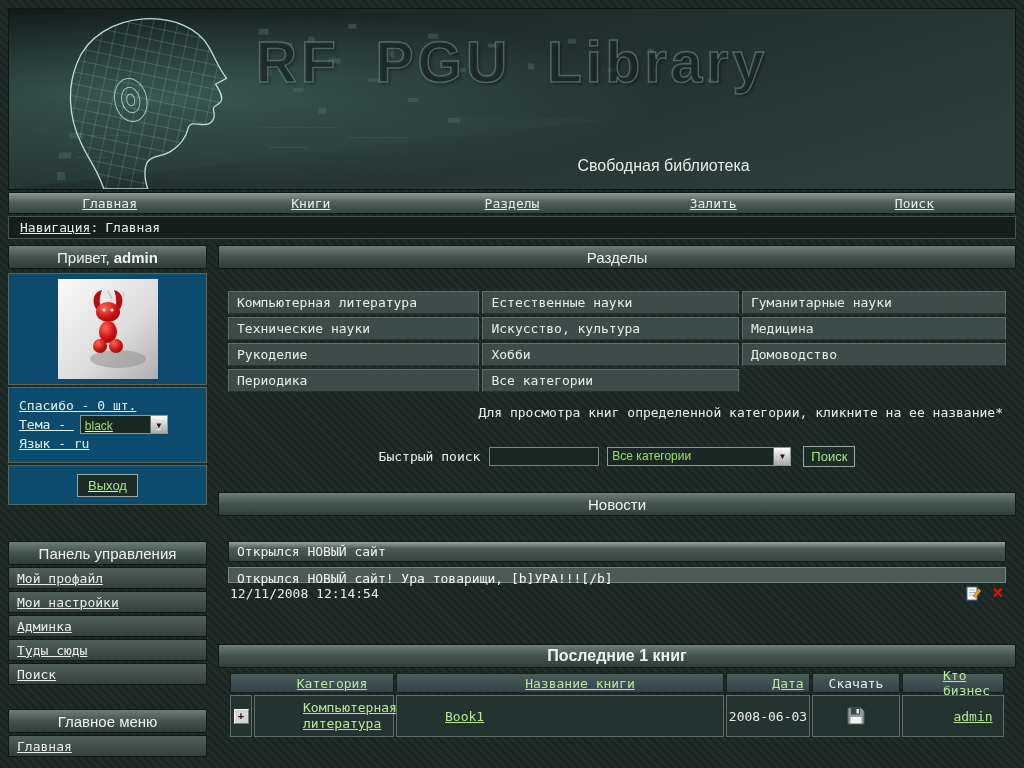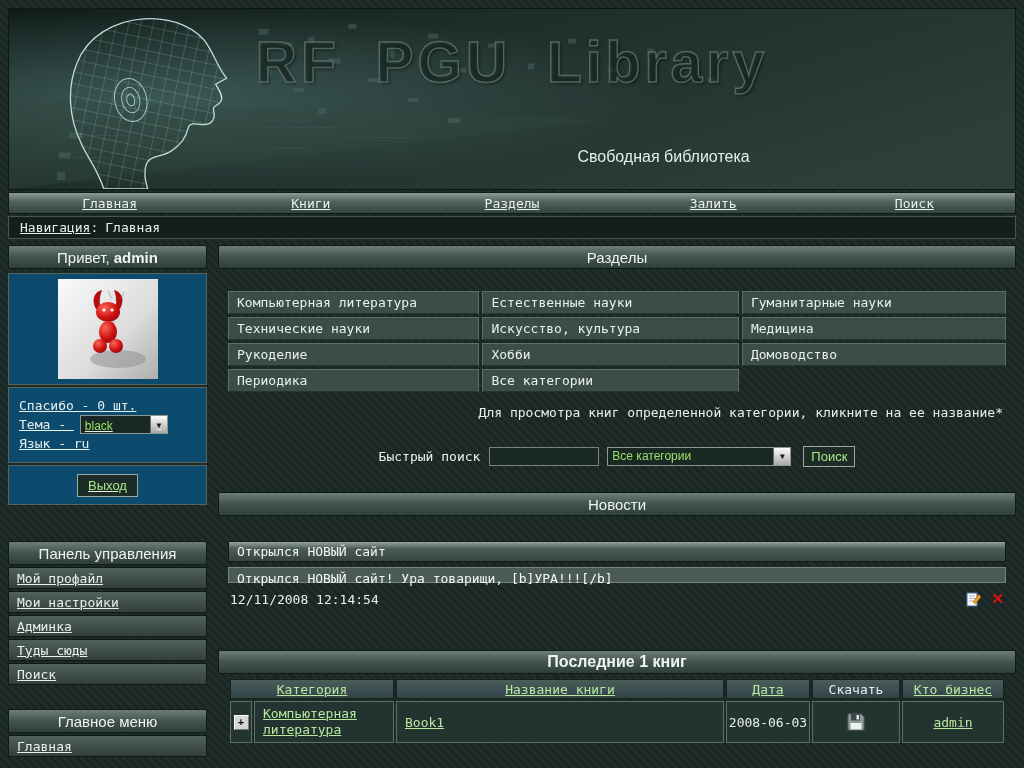--- a/index.html
+++ b/index.html
@@ -5,35 +5,35 @@
   * { margin:0; padding:0; box-sizing:border-box; }
   html,body { width:1024px; height:768px; overflow:hidden; }
   body {
     background:repeating-linear-gradient(45deg,#1a2623 0 3px,#212d29 3px 6px);
     font-family:"DejaVu Sans Mono", monospace;
     color:#e8f0ec;
   }
   .page { padding:8px; height:768px; }
 
   a { color:#e8f0ec; text-decoration:underline; cursor:pointer; }
-  a.green { color:#b8e79e; }
+  a.green { color:#b8e79e;margin-left:40px; }
 
   
   .banner { position:relative; height:182px; border:1px solid #0d1714; overflow:hidden; }
   .banner svg.bg { position:absolute; inset:0; width:100%; height:100%; }
   .banner-title {
     position:absolute; left:0; right:0; top:22px; text-align:center;
     font-family:"Liberation Sans", sans-serif; font-weight:bold;
     font-size:57px; letter-spacing:4px; word-spacing:16px; line-height:1.1;
     color:rgba(30,45,42,0.55); -webkit-text-stroke:1.5px rgba(96,122,116,0.75);
     text-shadow:2px 2px 3px rgba(0,0,0,0.4);
     white-space:nowrap;
   }
   .banner-subtitle {
-    position:absolute; left:56.5%; top:139px;
+    position:absolute; left:56.5%; top:148px;
     font-family:"Liberation Sans", sans-serif; font-size:16px; color:#e4efec;
   }
 
   
   .navbar {
     margin-top:2px; height:22px; display:flex;
     background:linear-gradient(#8b9995,#51615c 45%,#33433e);
     border:1px solid #0f1a17;
   }
   .nav-item { flex:1; display:flex; align-items:center; justify-content:center; font-size:13px; }
@@ -98,21 +98,21 @@
   .news-item { margin:25px 10px 0; }
   .news-title {
     height:21px; line-height:19px; padding:0 8px; font-size:13px; color:#f0f6f3;
     background:linear-gradient(#97a5a1,#4d5b57 35%,#37453f);
     border:1px solid #121d1a;
   }
   .news-body {
     margin-top:5px; height:16px; line-height:21px; padding:0 8px; font-size:13px; color:#f3f8f5;
     background:#4c5a56; border:1px solid #77857f;
   }
-  .news-meta { margin-top:7px; display:flex; justify-content:space-between; align-items:center; padding:0 2px; font-size:13px; }
+  .news-meta { margin-top:1px; display:flex; justify-content:space-between; align-items:center; padding:0 2px; font-size:13px; }
   .news-icons { display:flex; align-items:center; gap:9px; }
   .del-x { color:#e01010; font-weight:bold; font-size:15px; font-family:"Liberation Sans", sans-serif; cursor:pointer; }
 
   .books-bar { margin-top:42px; font-weight:bold; font-size:16px; }
   .books-table { margin:5px 12px 0; }
   .tbl-head { display:grid; grid-template-columns:164px 1fr 84px 88px 102px; gap:2px; }
   .th {
     height:20px; display:flex; align-items:center; justify-content:center; font-size:13px;
     background:linear-gradient(#4a5d57,#36484f 80%,#31433e); border:1px solid #16211d;
   }

